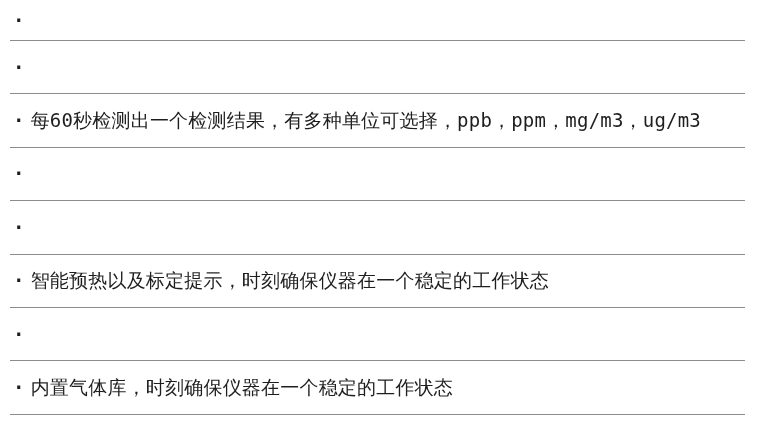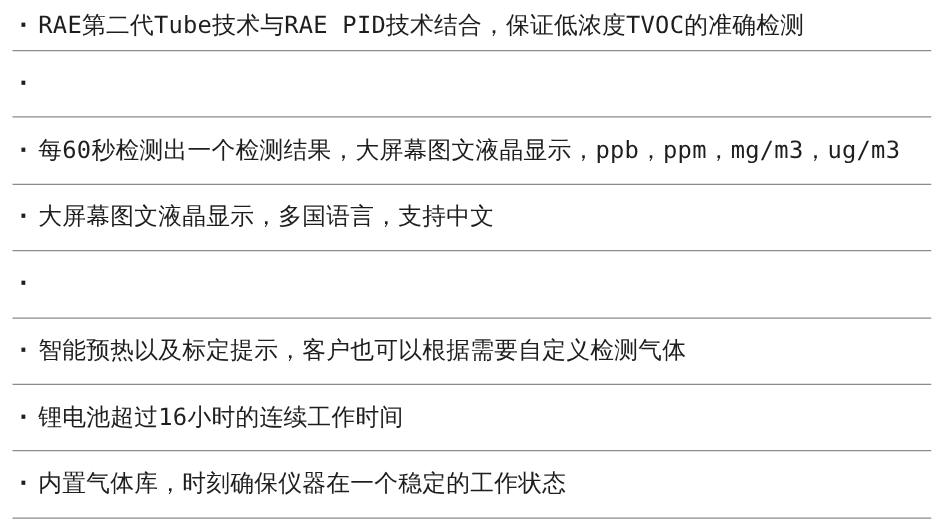--- a/index.html
+++ b/index.html
@@ -45,55 +45,52 @@
     margin: 0 15px 0 10px;
   }
 </style>
 </head>
 <body>
 
 <div class="feature-list">
 
   <div class="feature-row first">
     <span class="bullet">·</span>
-    <span class="feature-text">RAE第二代Tube技术与RAE PID技术结合，保证低浓度TVOC的准确检测</span>
   </div>
   <div class="divider"></div>
 
   <div class="feature-row">
     <span class="bullet">·</span>
   </div>
   <div class="divider"></div>
 
   <div class="feature-row">
     <span class="bullet">·</span>
-    <span class="feature-text">每60秒检测出一个检测结果，大屏幕图文液晶显示，ppb，ppm，mg/m3，ug/m3</span>
-  </div>
-  <div class="divider"></div>
-
-  <div class="feature-row">
-    <span class="bullet">·</span>
-    <span class="feature-text">大屏幕图文液晶显示，多国语言，支持中文</span>
+    <span class="feature-text">每60秒检测出一个检测结果，有多种单位可选择，ppb，ppm，mg/m3，ug/m3</span>
   </div>
   <div class="divider"></div>
 
   <div class="feature-row">
     <span class="bullet">·</span>
   </div>
   <div class="divider"></div>
 
   <div class="feature-row">
     <span class="bullet">·</span>
-    <span class="feature-text">智能预热以及标定提示，客户也可以根据需要自定义检测气体</span>
   </div>
   <div class="divider"></div>
 
   <div class="feature-row">
     <span class="bullet">·</span>
-    <span class="feature-text">锂电池超过16小时的连续工作时间</span>
+    <span class="feature-text">智能预热以及标定提示，时刻确保仪器在一个稳定的工作状态</span>
+  </div>
+  <div class="divider"></div>
+
+  <div class="feature-row">
+    <span class="bullet">·</span>
   </div>
   <div class="divider"></div>
 
   <div class="feature-row">
     <span class="bullet">·</span>
     <span class="feature-text">内置气体库，时刻确保仪器在一个稳定的工作状态</span>
   </div>
   <div class="divider"></div>
 
 </div>

